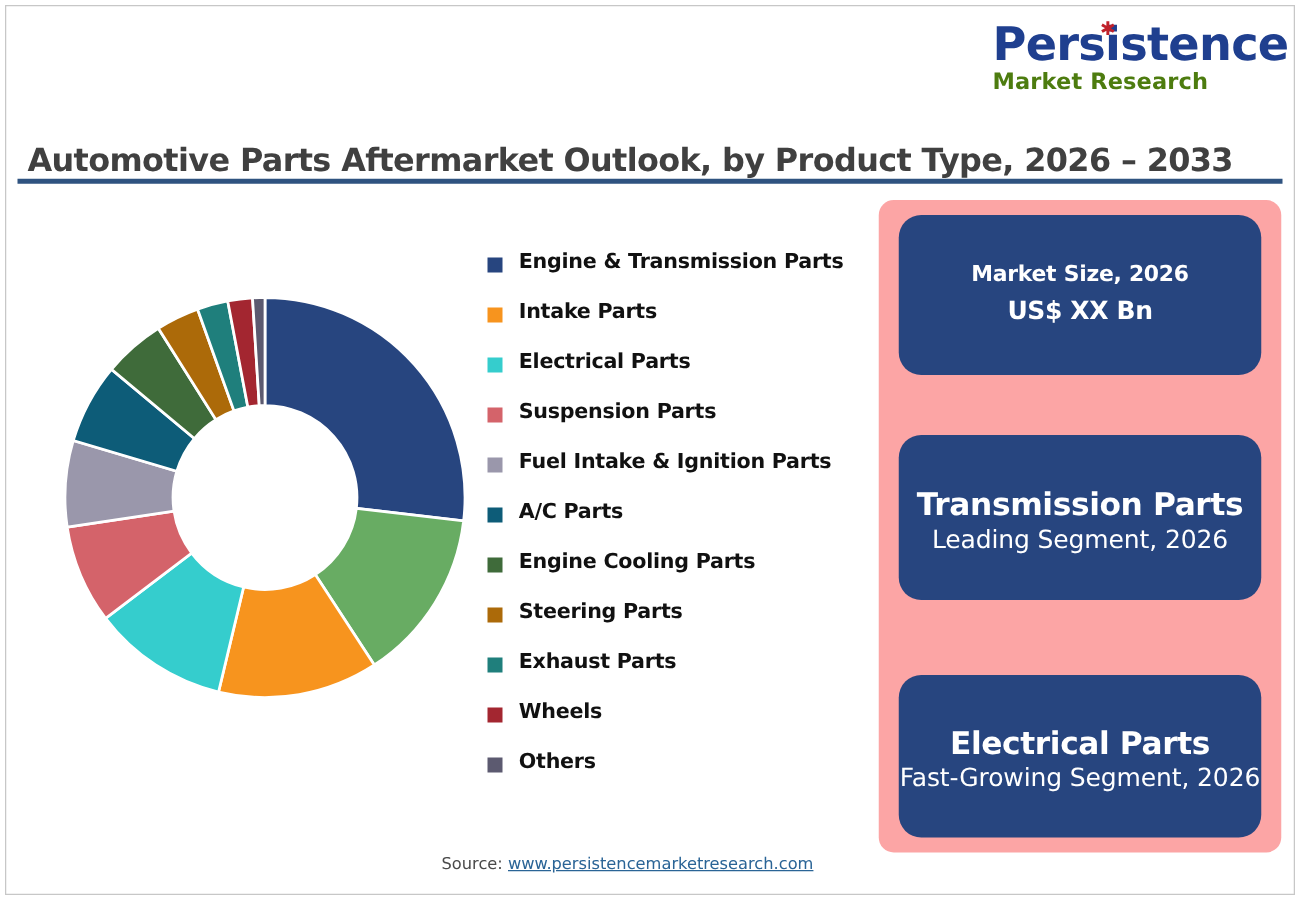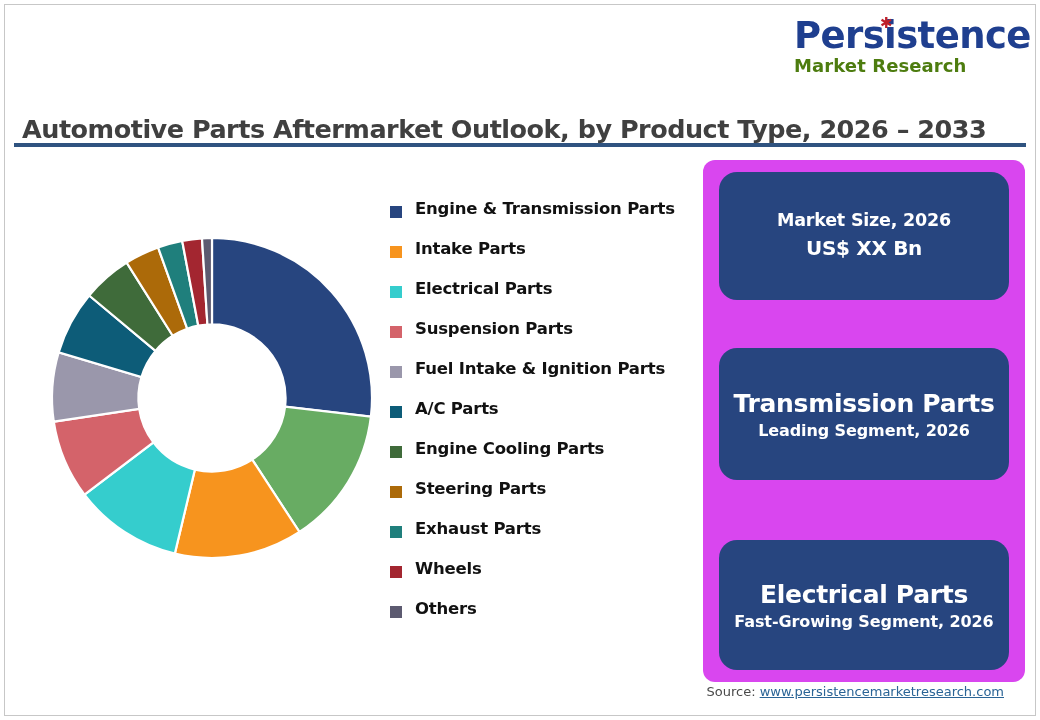--- a/index.html
+++ b/index.html
@@ -102,21 +102,21 @@
     color: #111111;
     letter-spacing: -0.2px;
     white-space: nowrap;
   }
 
   
   #panel {
     position: absolute;
     left: 703px; top: 160px;
     width: 322px; height: 522px;
-    background: #d946ef;
+    background: #fca5a5;
     border-radius: 12px;
   }
   .card {
     position: absolute;
     left: 16px;
     width: 290px;
     background: #27457f;
     border-radius: 18px;
     color: #ffffff;
     text-align: center;
@@ -145,32 +145,32 @@
   }
   .card-big-2 {
     font-family: "DejaVu Sans", sans-serif;
     font-weight: bold;
     font-size: 25px;
     line-height: 33px;
     letter-spacing: -0.3px;
   }
   .card-cap {
     font-family: "DejaVu Sans", sans-serif;
-    font-weight: bold;
-    font-size: 16px;
+    font-weight: normal;
+    font-size: 20px;
     line-height: 22px;
     letter-spacing: -0.1px;
   }
 
   
   #source {
     position: absolute;
     left: 0; top: 684px;
     width: 1004px;
-    text-align: right;
+    text-align: center;
     font-family: "DejaVu Sans", sans-serif;
     font-size: 13px;
     color: #4a4a4a;
   }
   #source-link {
     color: #2a6496;
     text-decoration: underline;
   }
 </style>
 </head>

